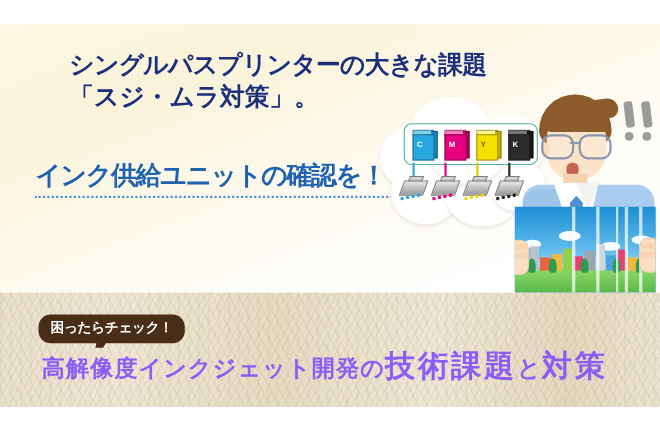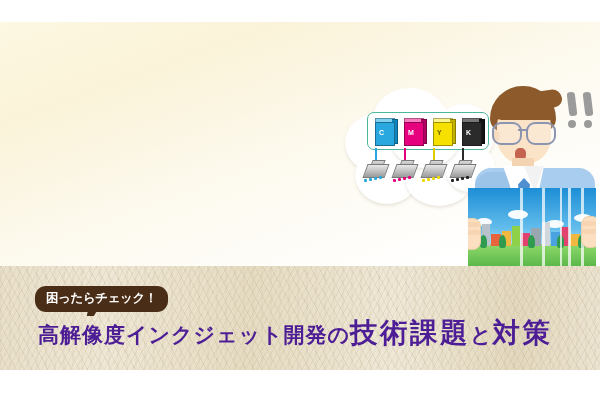--- a/index.html
+++ b/index.html
@@ -161,38 +161,43 @@
   }
   .subline{
     position:absolute;left:168px;top:287px;
     color:#3a2412;font-size:16px;letter-spacing:-0.3px;
     white-space:nowrap;
     font-family:"Liberation Serif","DejaVu Serif",serif;
     font-weight:normal;
   }
   .mainline{
     position:absolute;left:38px;top:316px;width:540px;
-    color:#4c1d95;
+    color:#8b5cf6;
     font-family:"Liberation Serif","DejaVu Serif",serif;
     font-weight:bold;
     font-size:25px;line-height:34px;
     letter-spacing:0.2px;white-space:nowrap;
   }
   .mainline .em{font-size:27.5px;letter-spacing:2.5px;}
   .mainline .sm{font-size:21px;letter-spacing:1px;}
 </style>
 </head>
 <body>
 
 <div id="poster">
 
   <div class="upper"></div>
 
+  <div class="headline">
+    <div class="l1">シングルパスプリンターの大きな課題</div>
+    <div class="l2">「スジ・ムラ対策」。</div>
+  </div>
 
   <div class="bluelines">
+    <div class="bline b3">インク供給ユニットの確認を！</div>
   </div>
 
   <div class="cloud">
     <div class="puff" style="left:28px;top:0px;width:74px;height:62px;"></div>
     <div class="puff" style="left:0px;top:26px;width:62px;height:58px;"></div>
     <div class="puff" style="left:88px;top:16px;width:62px;height:60px;"></div>
     <div class="puff" style="left:10px;top:58px;width:64px;height:58px;"></div>
     <div class="puff" style="left:60px;top:62px;width:68px;height:56px;"></div>
     <div class="puff" style="left:100px;top:56px;width:50px;height:48px;"></div>
     <div class="puff" style="left:44px;top:14px;width:72px;height:66px;"></div>

